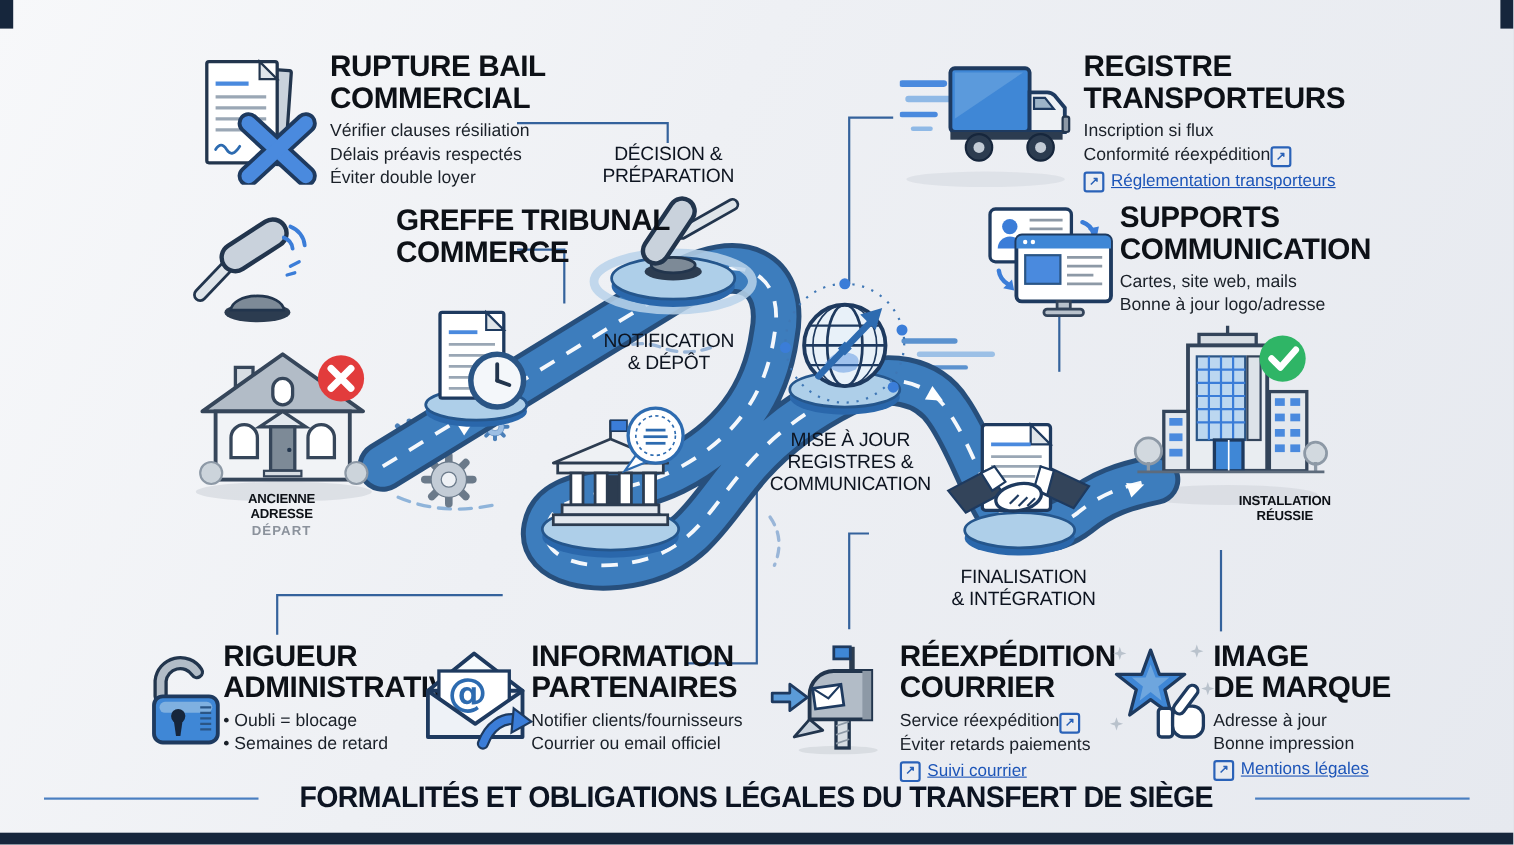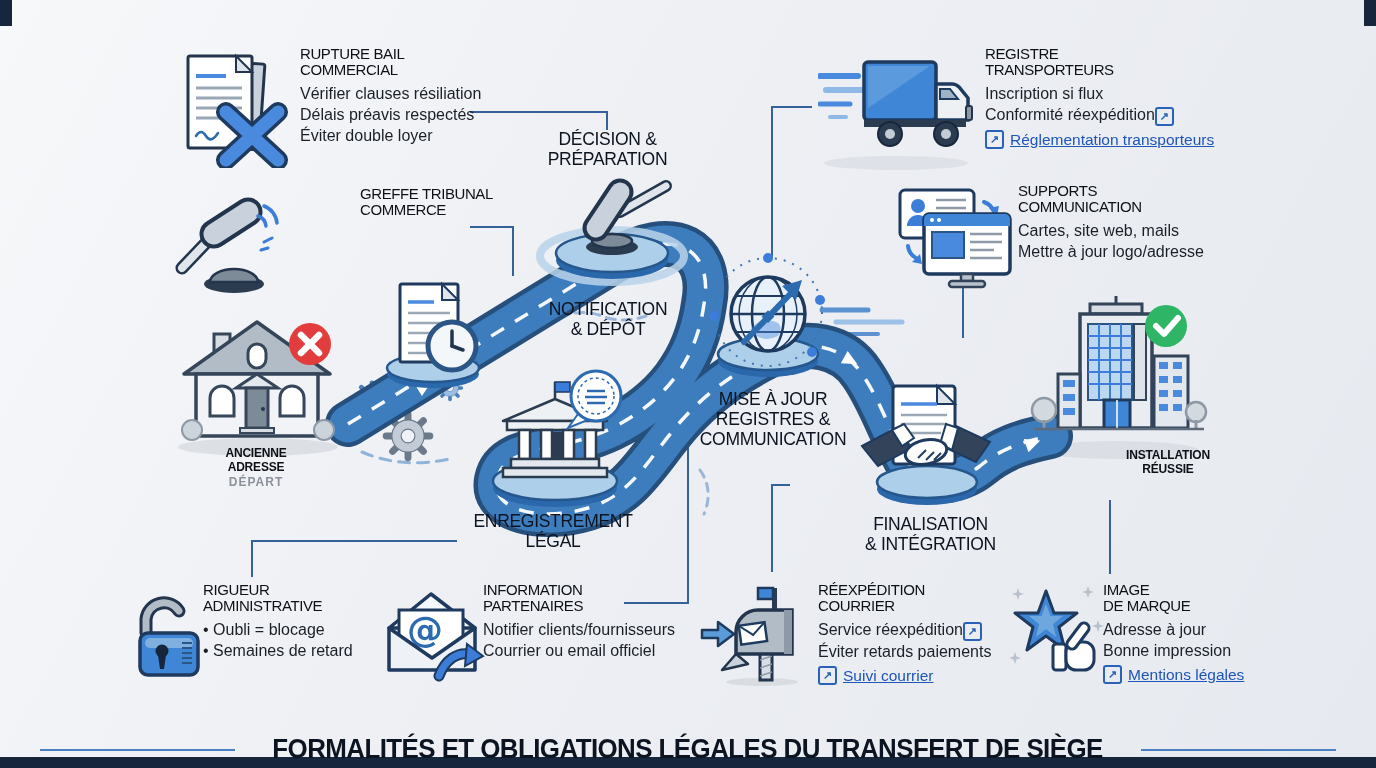--- a/index.html
+++ b/index.html
@@ -1,38 +1,38 @@
 <!DOCTYPE html>
 <html><head>
 <meta charset="utf-8">
 <style>
   html,body{margin:0;padding:0;background:#dfe3e9;}
   .stage{position:relative;width:1376px;height:768px;overflow:hidden;
     background:linear-gradient(118deg,#f7f8fa 0%,#eef0f4 40%,#e6e9ef 100%);
     font-family:"Liberation Sans",sans-serif;}
   .abs{position:absolute;}
   svg{display:block;}
-  .h{font-weight:normal;font-size:15px;line-height:1.07;letter-spacing:-0.4px;
+  .h{font-weight:bold;font-size:27px;line-height:1.07;letter-spacing:-0.4px;
      color:#0d1117;white-space:pre-line;margin:0 0 5px 0;}
   .b{font-size:16px;line-height:1.32;color:#1a2028;}
   .b .ln{display:block;}
   .inl{display:inline-flex;align-items:center;gap:6px;}
   .rl{font-weight:normal;font-size:17.5px;line-height:1.14;letter-spacing:-0.3px;
       text-align:center;white-space:pre-line;color:#0d1420;}
   .ep{font-weight:bold;font-size:12px;line-height:1.2;text-align:center;
       white-space:pre-line;color:#0d1117;letter-spacing:-0.2px;}
   .ep-sub{font-weight:bold;font-size:12px;color:#8b929c;letter-spacing:1px;}
   .linkrow{display:flex;align-items:center;gap:6px;margin-top:4px;
       font-size:15.5px;color:#1d55b8;}
   .linkrow .lbl{text-decoration:underline;cursor:pointer;}
   .ext{display:inline-flex;width:15px;height:15px;border:2px solid #2a62b8;
       border-radius:3px;color:#2a62b8;font-size:11px;font-weight:bold;
       line-height:1;align-items:center;justify-content:center;flex:0 0 auto;}
   .footer{position:absolute;left:0;top:710px;width:1376px;display:flex;
-      align-items:center;justify-content:center;gap:20px;margin-top:24px;}
+      align-items:center;justify-content:center;gap:20px;}
   .footer .ttl{font-weight:bold;font-size:27px;letter-spacing:-0.6px;
       color:#0c1422;transform:scaleX(.96);white-space:nowrap;}
   .rule{width:195px;height:2px;background:#4a7fc1;}
 </style>
 </head>
 <body>
 
 <div class="stage">
 
   <svg class="abs" style="left:0;top:0" width="1376" height="768" viewBox="0 0 1376 768">
@@ -275,22 +275,20 @@
   </div>
   <div class="abs" style="left:360px;top:186px;width:250px">
     <div class="h">GREFFE TRIBUNAL
 COMMERCE</div>
   </div>
 
   <div class="abs rl" style="left:495px;top:130px;width:225px">DÉCISION &amp;
 PRÉPARATION</div>
   <div class="abs rl" style="left:508px;top:300px;width:200px">NOTIFICATION
 &amp; DÉPÔT</div>
-  <div class="abs rl" style="left:443px;top:512px;width:220px">ENREGISTREMENT
-LÉGAL</div>
   <div class="abs rl" style="left:668px;top:390px;width:210px">MISE À JOUR
 REGISTRES &amp;
 COMMUNICATION</div>
   <div class="abs rl" style="left:828px;top:515px;width:205px">FINALISATION
 &amp; INTÉGRATION</div>
 
   <div class="abs" style="left:818px;top:48px">
     <svg width="156" height="112" viewBox="0 0 156 112">
       <g stroke-linecap="round">
         <line x1="2" y1="28" x2="40" y2="28" stroke="#4a8ade" stroke-width="6"></line>
@@ -350,21 +348,21 @@
       </g>
       <rect x="63" y="90" width="12" height="7" fill="#b9c2cc" stroke="#33445a" stroke-width="2.5"></rect>
       <rect x="51" y="97" width="36" height="6" rx="3" fill="#b9c2cc" stroke="#33445a" stroke-width="2.5"></rect>
     </svg>
   </div>
   <div class="abs" style="left:1018px;top:183px;width:270px">
     <div class="h">SUPPORTS
 COMMUNICATION</div>
     <div class="b">
       <span class="ln">Cartes, site web, mails</span>
-      <span class="ln">Mettre à jour logo/adresse</span>
+      <span class="ln">Bonne à jour logo/adresse</span>
     </div>
   </div>
 
   <div class="abs" style="left:172px;top:312px">
     <svg width="172" height="138" viewBox="0 0 172 138">
       <rect x="42" y="22" width="16" height="24" fill="#d7dde3" stroke="#36465a" stroke-width="3"></rect>
       <polygon points="12,62 85,10 158,62" fill="#b2bcc7" stroke="#36465a" stroke-width="3.5" stroke-linejoin="round"></polygon>
       <rect x="24" y="62" width="122" height="62" fill="#f1f3f6" stroke="#36465a" stroke-width="3.5"></rect>
       <rect x="76" y="32" width="18" height="24" rx="9" fill="#ffffff" stroke="#36465a" stroke-width="3"></rect>
       <path d="M 38 104 v -18 a 12 12 0 0 1 24 0 v 18 z" fill="#ffffff" stroke="#36465a" stroke-width="3"></path>

